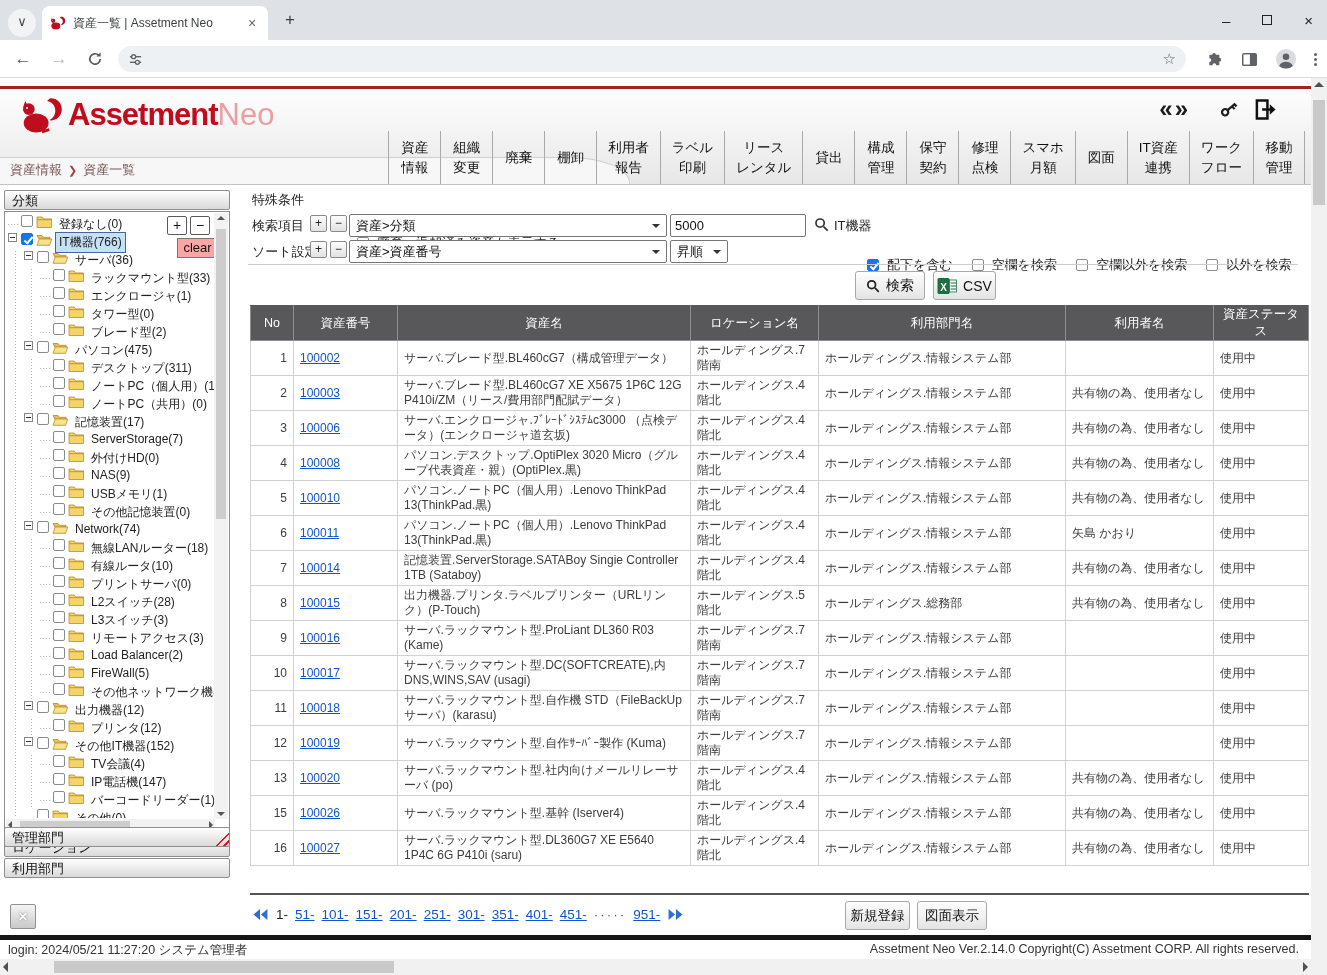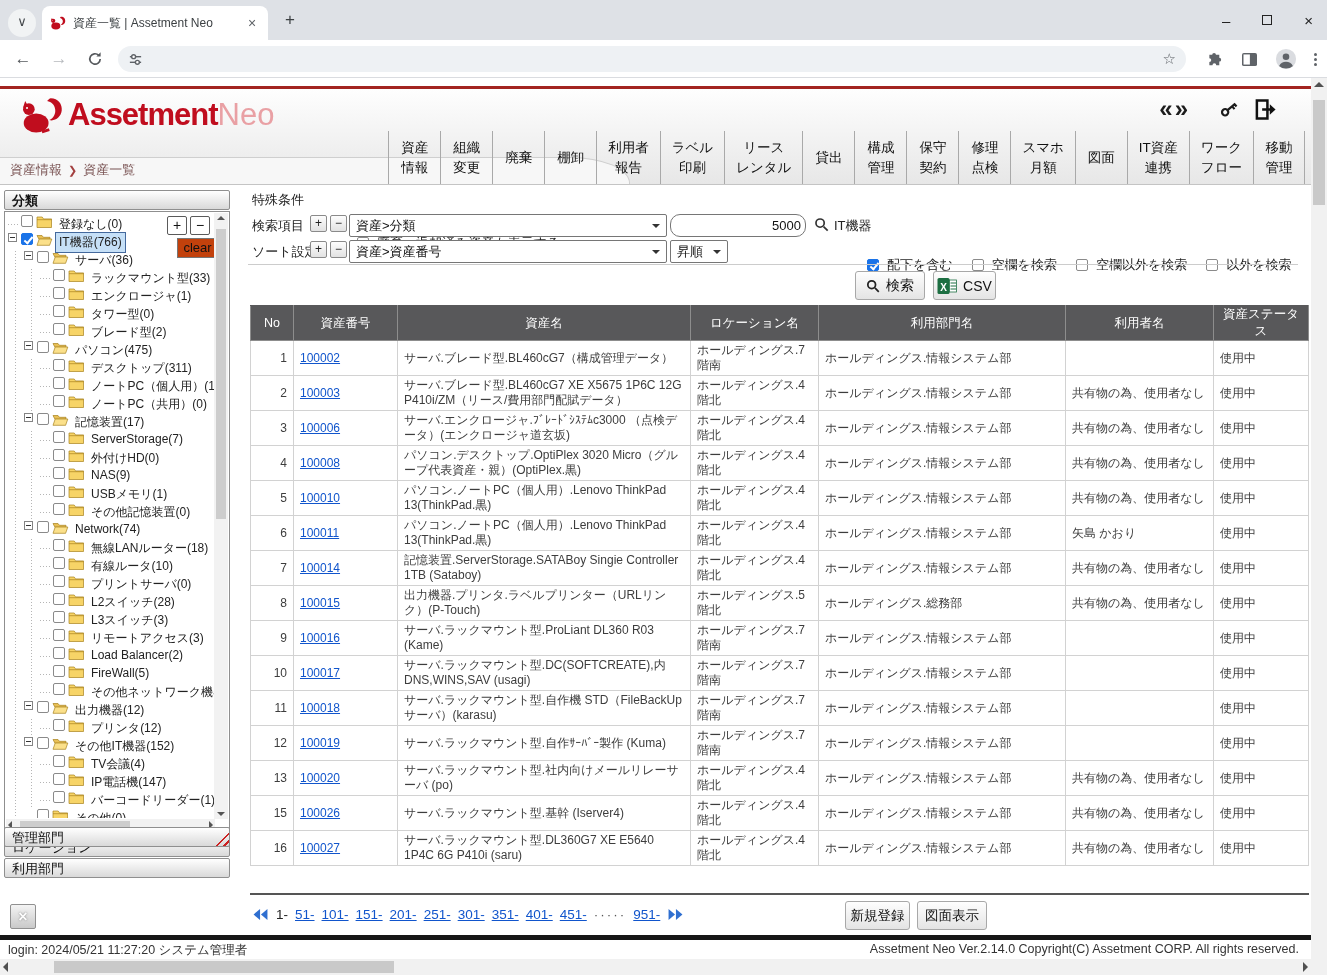--- a/index.html
+++ b/index.html
@@ -48,21 +48,21 @@
   .menu { position:absolute; right:6px; bottom:0; height:53px; display:flex; }
   .menu-item { border-left:1px solid #a9a9a9; padding:0 11px; min-width:52px; display:flex;
                align-items:center; justify-content:center; text-align:center; font-size:13.5px;
                color:#111; line-height:1.45; }
   .menu-item:last-child { border-right:1px solid #a9a9a9; }
 
   
   .cat-header, .acc-btn { position:absolute; left:4px; width:226px; height:20px;
       background:linear-gradient(#ffffff,#d9d9d9); border:1px solid #8f8f8f; border-radius:2px;
       font-size:13px; color:#111; padding:1px 0 0 7px; line-height:17px; }
-  .cat-header { top:190px;font-weight:bold; }
+  .cat-header { top:190px; }
   .tree-panel { position:absolute; left:4px; top:211px; width:226px; height:623px;
                 background:#fff; border:1px solid #8f8f8f; }
   .tree-view { position:absolute; left:3px; top:3px; width:206px; height:603px; overflow:hidden; }
   .tnode { display:flex; align-items:flex-start; height:18px; white-space:nowrap; font-size:12px; color:#222; }
   .guide { display:inline-block; flex:0 0 16px; width:16px; height:18px;
            background-image:linear-gradient(#b5b5b5 34%, transparent 0);
            background-size:1px 3px; background-repeat:repeat-y; background-position:7px 0; }
   .dots { display:inline-block; flex:0 0 10px; width:10px; height:18px;
           background-image:linear-gradient(90deg,#b5b5b5 34%, transparent 0);
           background-size:3px 1px; background-repeat:repeat-x; background-position:0 9px; }
@@ -74,21 +74,21 @@
   .cb.checked { background:#1a73e8; border-color:#1a73e8; }
   .cb.checked::after { content:''; position:absolute; left:3.5px; top:0.5px; width:3px; height:7px;
         border:solid #fff; border-width:0 2px 2px 0; transform:rotate(40deg); }
   .ficon { flex:0 0 17px; width:17px; height:13px; margin-right:3px; }
   .tlabel { padding:1px 3px; }
   .tlabel.selected { background:#c6e0f7; outline:1px solid #44699d; }
   .tree-btns { position:absolute; left:162px; top:4px; width:50px; display:flex; gap:3px; }
   .sq-btn { width:20px; height:19px; border:1px solid #5a5a5a; background:#fff; font-size:14px;
             text-align:center; line-height:16px; color:#111; border-radius:2px; }
   .clear-btn { position:absolute; left:172px; top:26px; width:41px; height:20px; border:1px solid #777;
-               background:#c2410c; font-size:13px; text-align:center; line-height:18px; color:#111; }
+               background:#fca5a5; font-size:13px; text-align:center; line-height:18px; color:#111; }
   .tree-vscroll { position:absolute; right:1px; top:1px; width:14px; height:606px; background:#f2f2f2; }
   .tree-hscroll { position:absolute; left:1px; bottom:1px; width:209px; height:13px; background:#f2f2f2; }
   .arr { position:absolute; width:0; height:0; border:4px solid transparent; }
   .thumb-v { position:absolute; left:2px; width:10px; background:#cdcdcd; }
   .thumb-h { position:absolute; top:2px; height:9px; background:#cdcdcd; }
   .acc-loc { top:837px; } .acc-use { top:858px; } .acc-mng { top:827px; }
   .grip { position:absolute; right:0; bottom:0; width:14px; height:14px;
           clip-path:polygon(100% 0,100% 100%,0 100%);
           background:repeating-linear-gradient(135deg,#cc2222 0 2px,transparent 2px 5px); }
   .close-x { position:absolute; left:10px; top:904px; width:26px; height:25px;
@@ -99,22 +99,22 @@
   
   .main { position:absolute; left:236px; top:185px; width:1075px; height:750px; background:#fff; }
   .flabel { position:absolute; font-size:13px; color:#222; }
   .mini-btn { position:absolute; width:17px; height:17px; border:1px solid #8a8a8a;
               background:linear-gradient(#fdfdfd,#e2e2e2); font-size:12px; text-align:center;
               line-height:15px; color:#222; border-radius:2px; }
   .sel { position:absolute; height:23px; border:1px solid #767676; border-radius:2px; background:#fff;
          font-size:13px; color:#111; display:flex; align-items:center; padding:0 6px; }
   .sel .grow { flex:1; }
   .caret { width:0; height:0; border:4px solid transparent; border-top-color:#333; margin-top:4px; }
-  .txt-input { position:absolute; height:23px; border:1px solid #767676; border-radius:10px;
-               font-size:13px; color:#111; padding:0 4px; font-family:inherit;text-align:right; }
+  .txt-input { position:absolute; height:23px; border:1px solid #767676; border-radius:2px;
+               font-size:13px; color:#111; padding:0 4px; font-family:inherit; }
   .opt { display:flex; align-items:center; gap:5px; font-size:13px; color:#222;margin-top:44px; }
   .filters-options { position:absolute; left:628px; top:27px; display:flex; gap:16px; align-items:center; }
   .divider { position:absolute; left:12px; top:79px; width:1050px; height:1px; background:#cccccc; }
   .btn { border:1px solid #a8a8a8; background:linear-gradient(#fefefe,#e4e4e4); border-radius:3px;
          font-size:14px; color:#111; display:flex; align-items:center; justify-content:center; gap:6px;
          font-family:inherit; }
   .search-btn { position:absolute; left:619px; top:86px; width:70px; height:29px; }
   .csv-btn { position:absolute; left:697px; top:86px; width:63px; height:29px; }
   .table-viewport { position:absolute; left:14px; top:120px; width:1059px; height:590px; overflow:hidden;
                     border-bottom:2px solid #555; }

